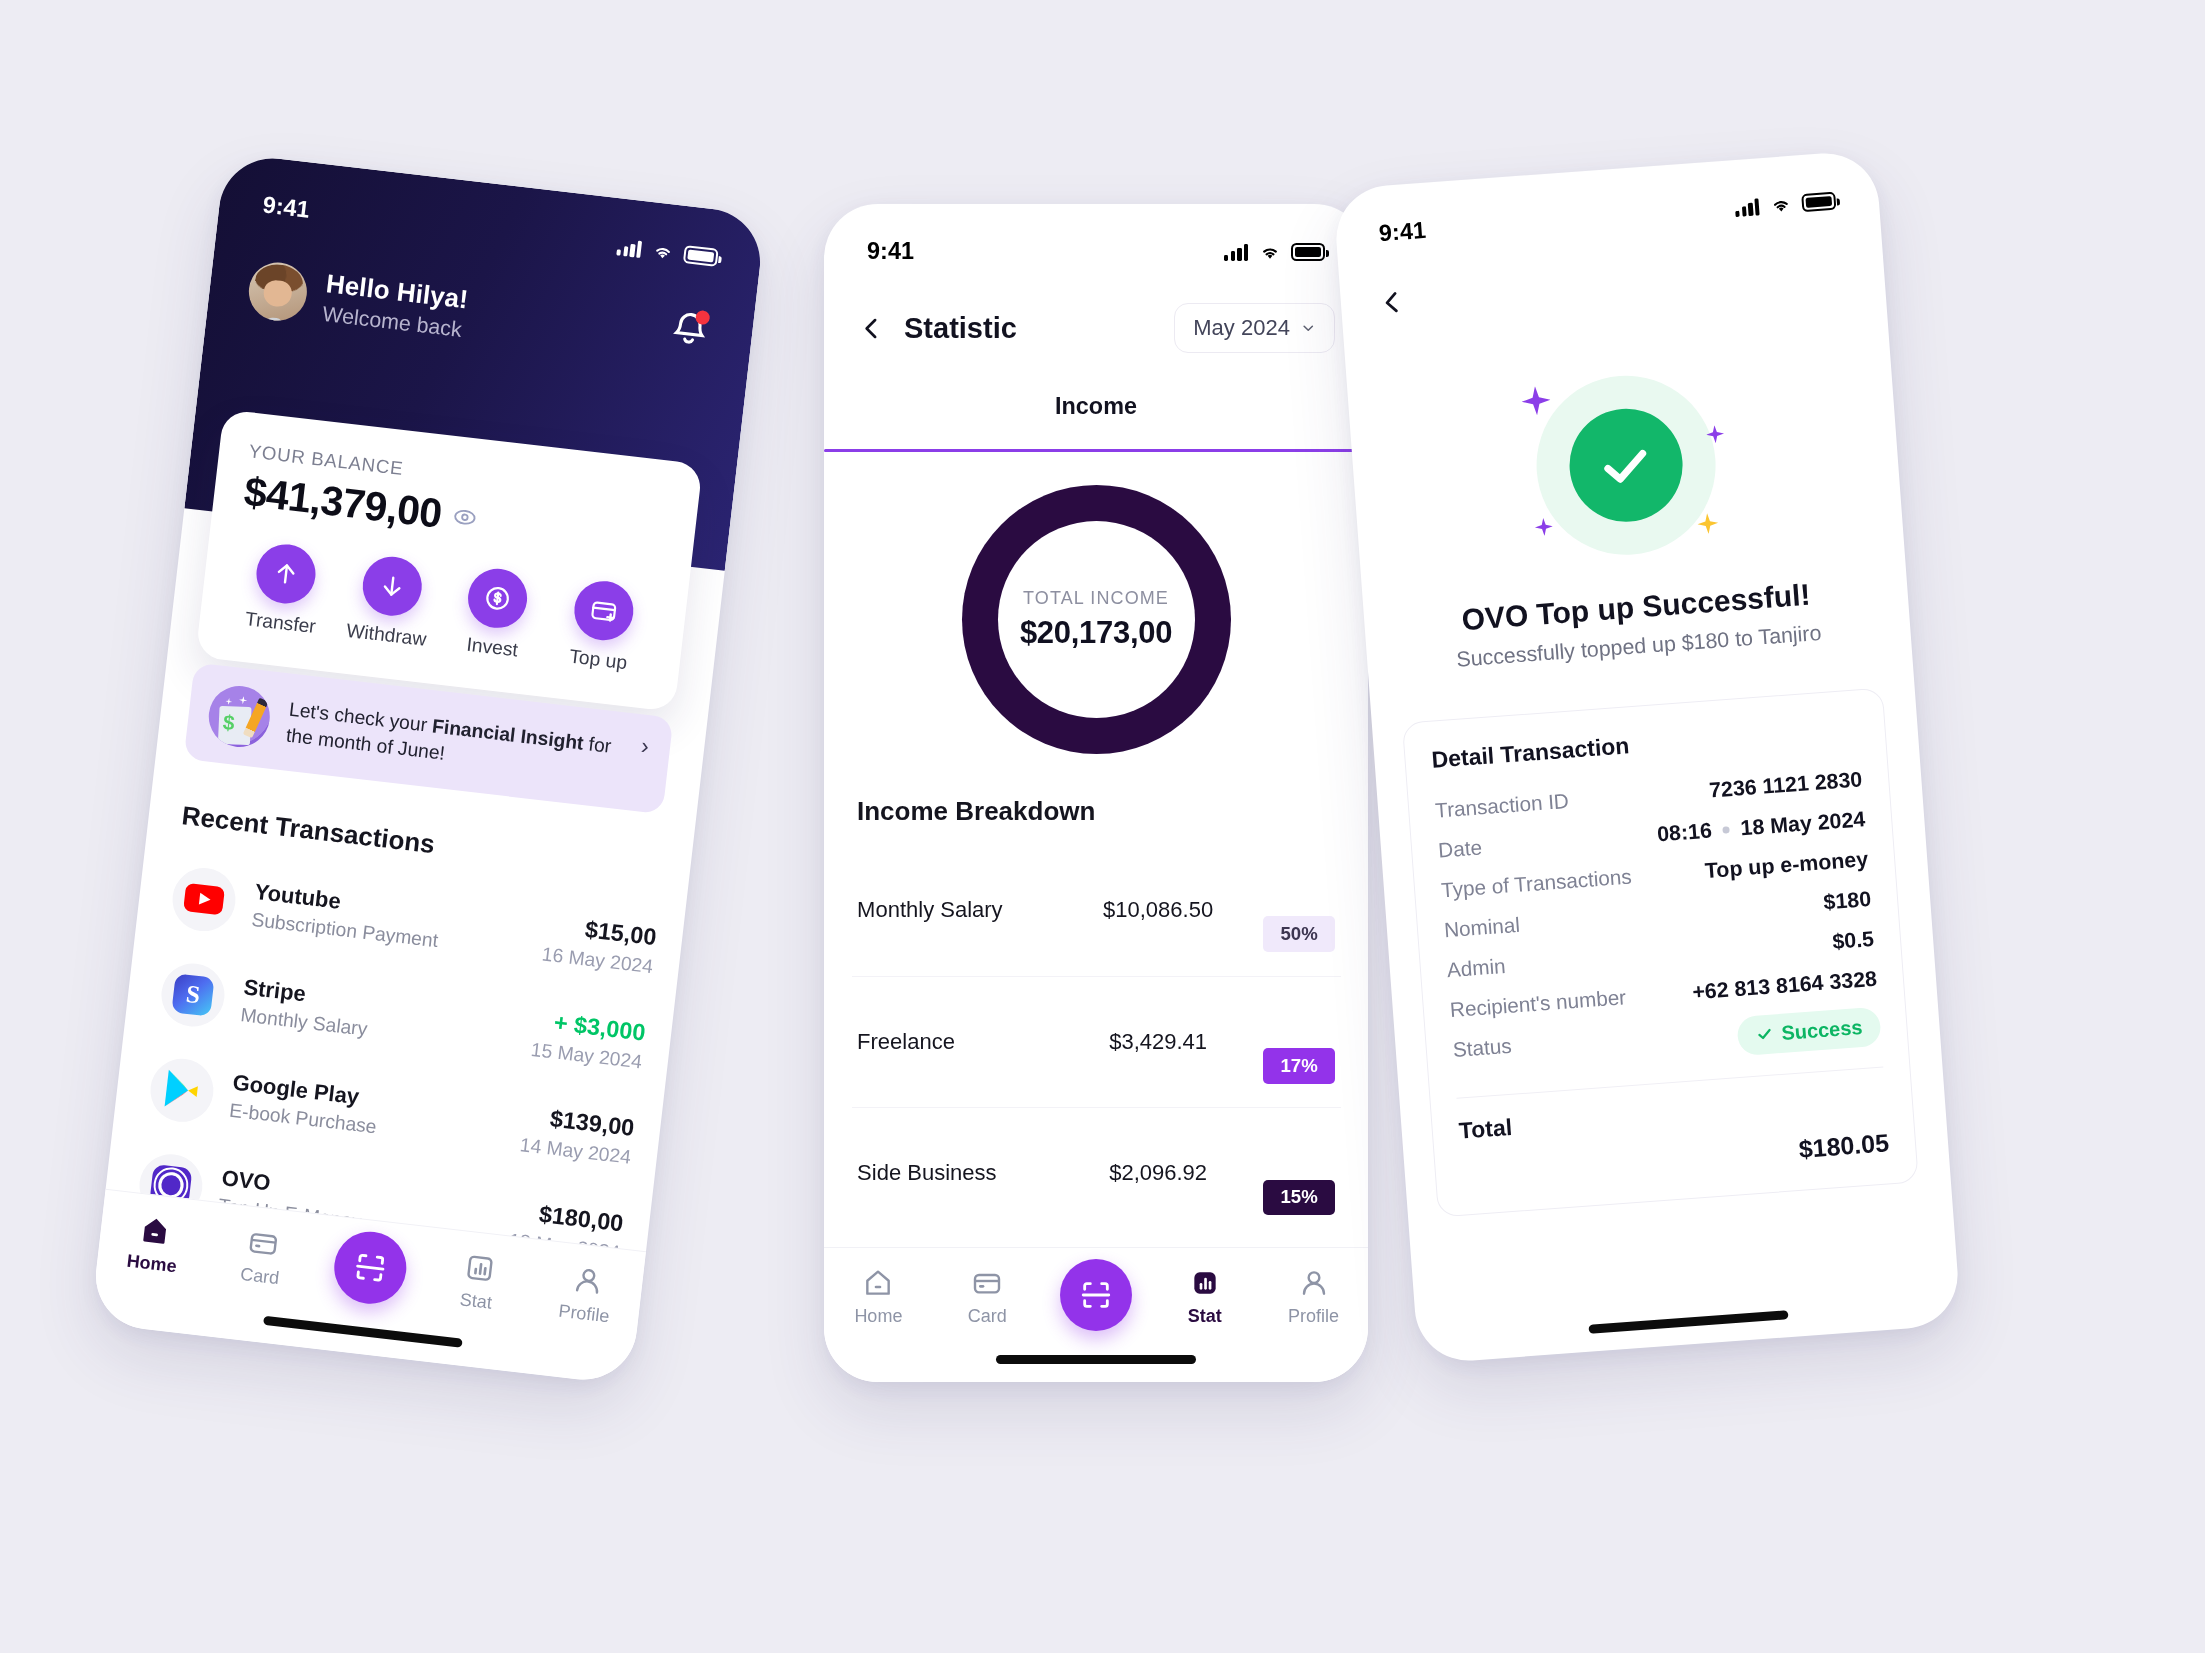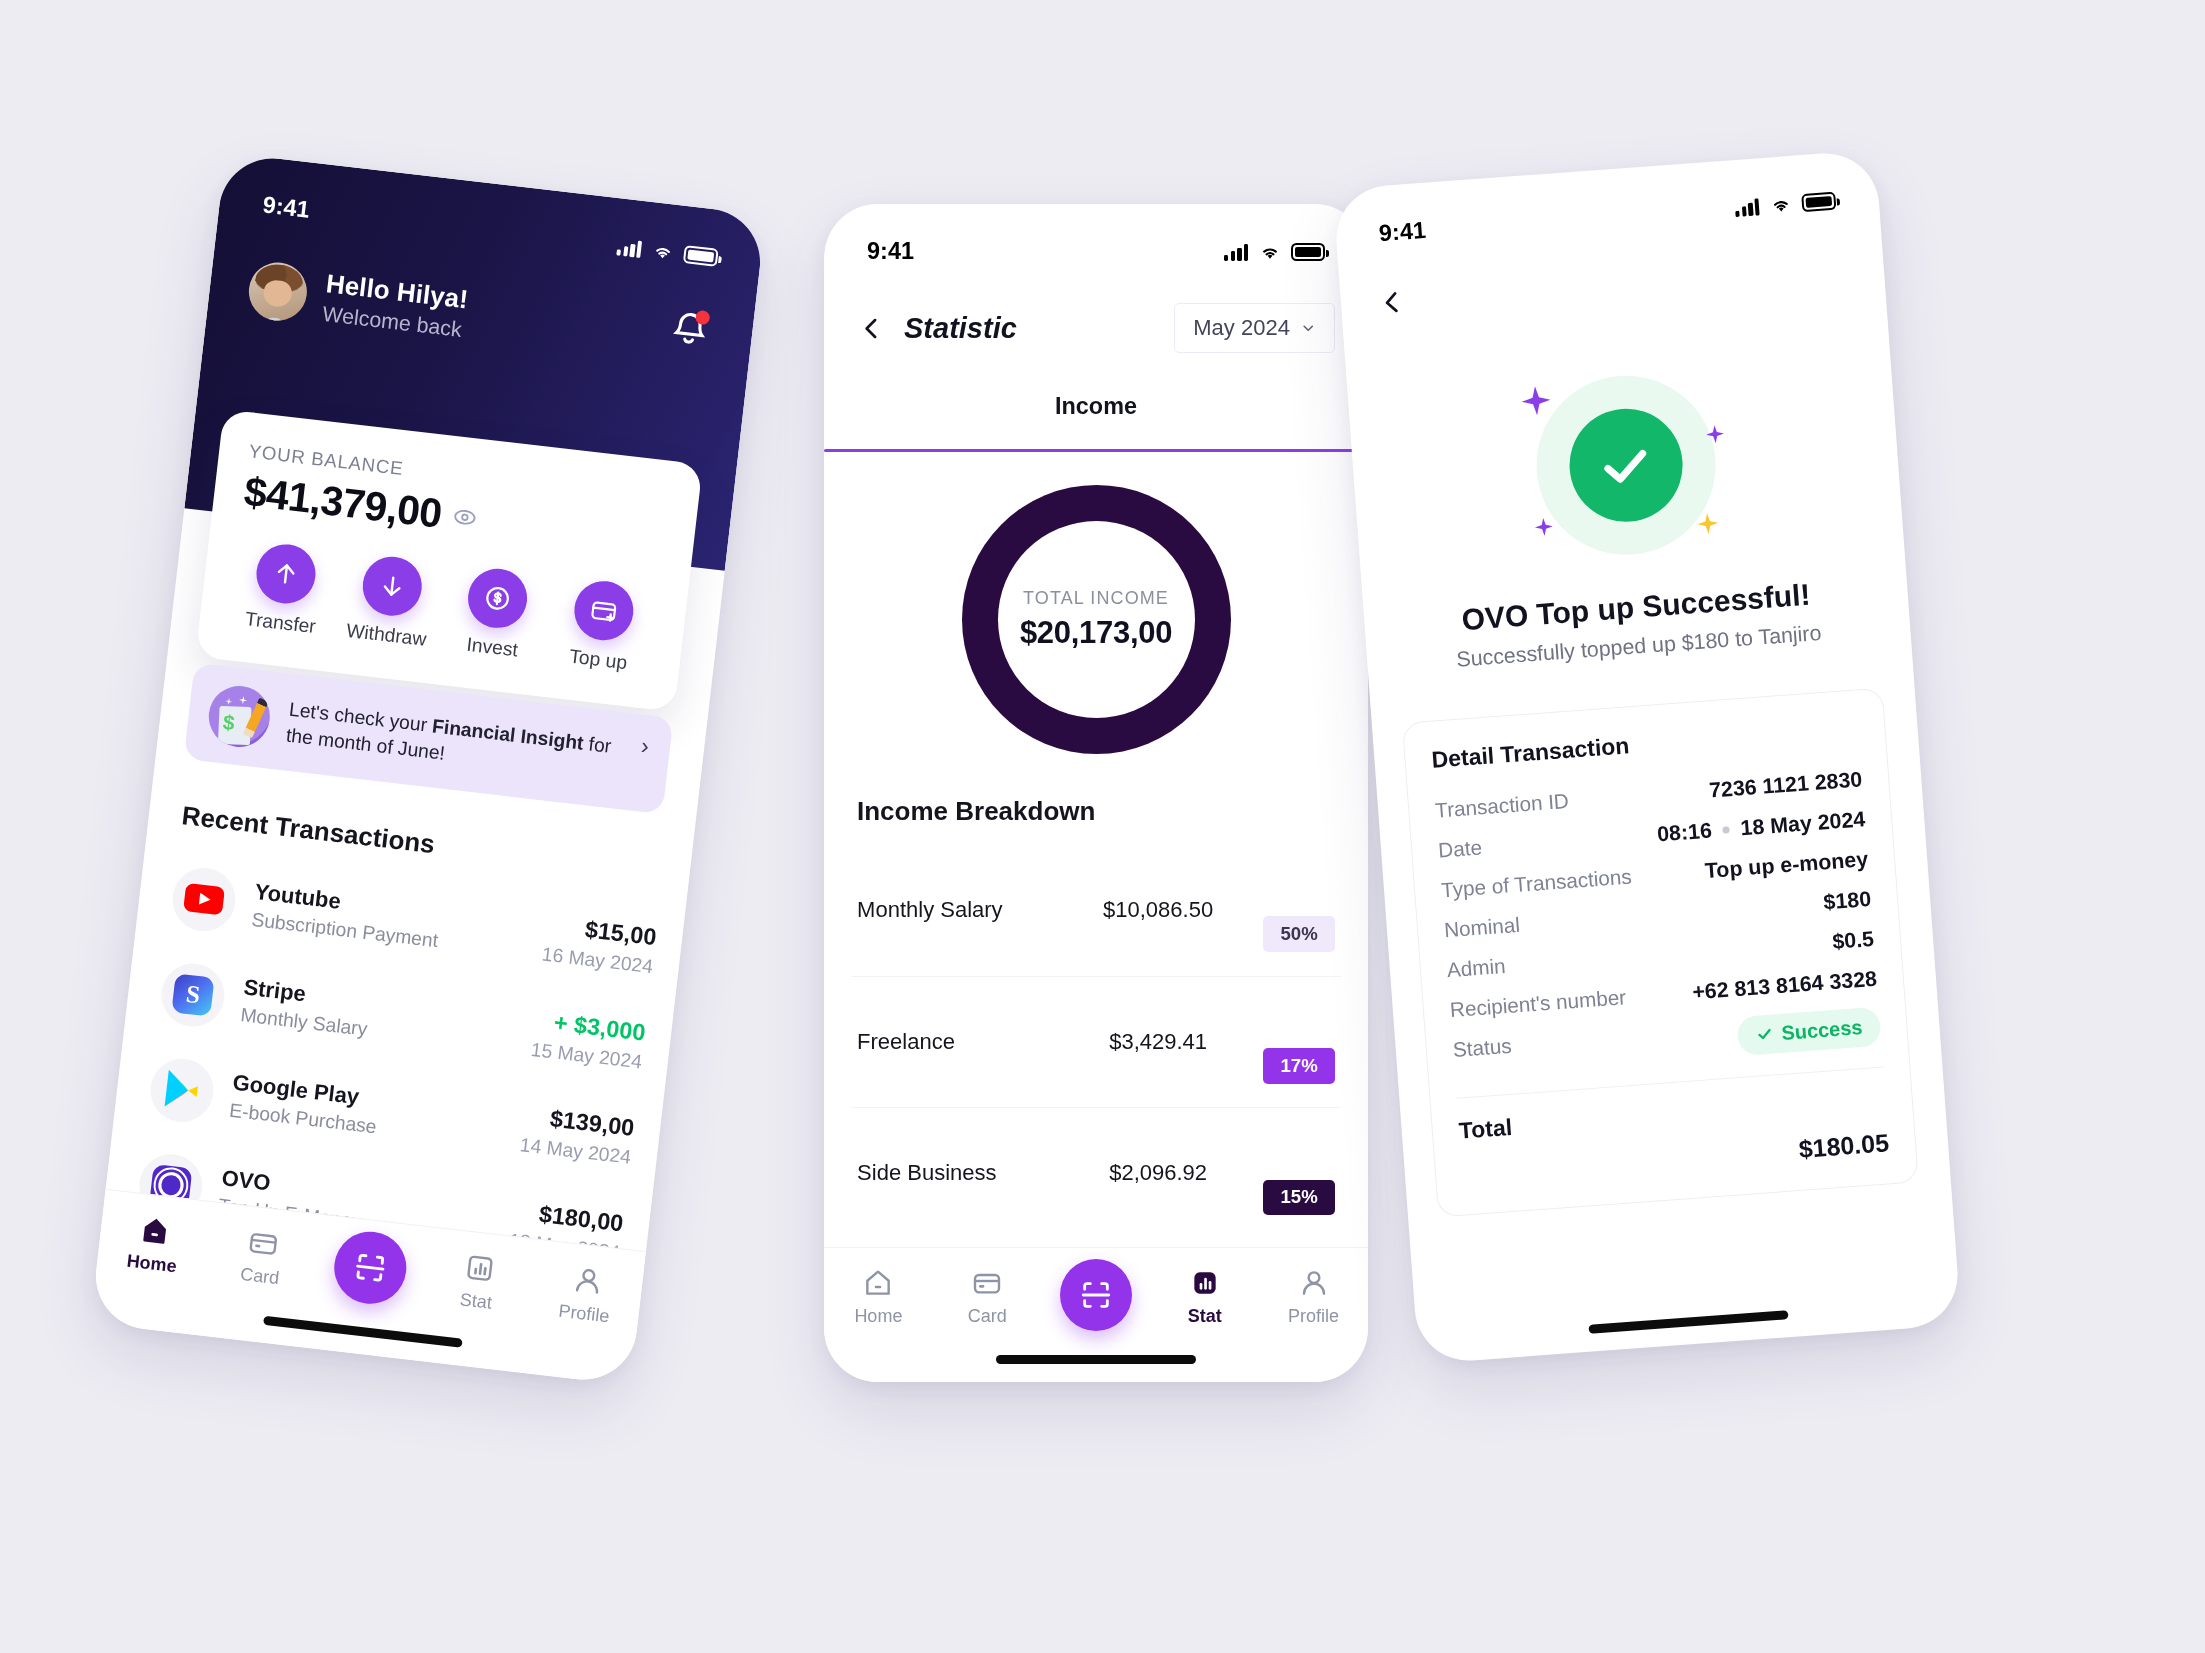--- a/index.html
+++ b/index.html
@@ -158,24 +158,24 @@
   }
   .scan svg { width: 34px; height: 34px; color:#fff; }
   .homebar { position:absolute; bottom: 18px; left:50%; transform: translateX(-50%);
              width: 200px; height: 9px; border-radius: 5.5px; background:#0c0c0c; }
 
   
   #phone2 { left: 824px; top: 204px; }
   .p2-nav { position:absolute; top: 91px; left: 0; right:0; height: 66px;
             display:flex; align-items:center; padding: 0 33px; }
   .back-chev { width: 29px; height: 29px; color:#121220; }
-  .p2-title { font-size: 29px; font-weight: 700; color:#121220; margin-left: 18px; font-style: italic; }
+  .p2-title { font-size: 29px; font-weight: 700; color:#121220; margin-left: 18px; }
   .month-pill {
     margin-left:auto; display:flex; align-items:center; gap: 9.6px;
-    border: 1.4px solid #eceaf2; border-radius: 5px; padding: 11px 18px;
+    border: 1.4px solid #eceaf2; border-radius: 14px; padding: 11px 18px;
     font-size: 22px; color:#43455a; background:#fff;
   }
   .month-pill .chev { width: 16.5px; height: 16.5px; color:#5d6070; }
   .tabs { position:absolute; top: 185px; left:0; right:0; height: 63px; display:flex;
           border-bottom: 1.4px solid #f0eff5; }
   .tab { flex:1; text-align:center; font-size: 23.4px; color:#9b9db0; padding-top: 4.1px; position:relative; }
   .tab.active { color:#121220; font-weight:700; }
   .tab.active::after { content:''; position:absolute; bottom:-1.4px; left:0; right:0; height:3.4px;
     background:#8b3ee8; border-radius: 2.1px; }
 

